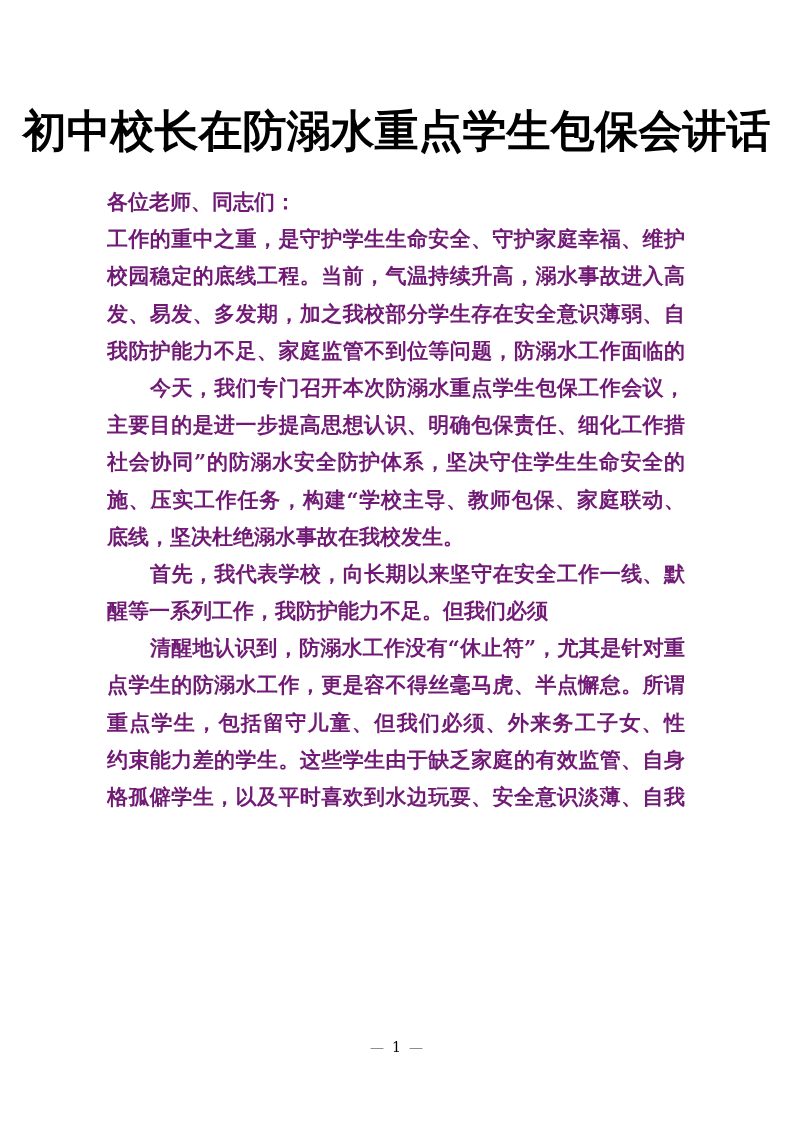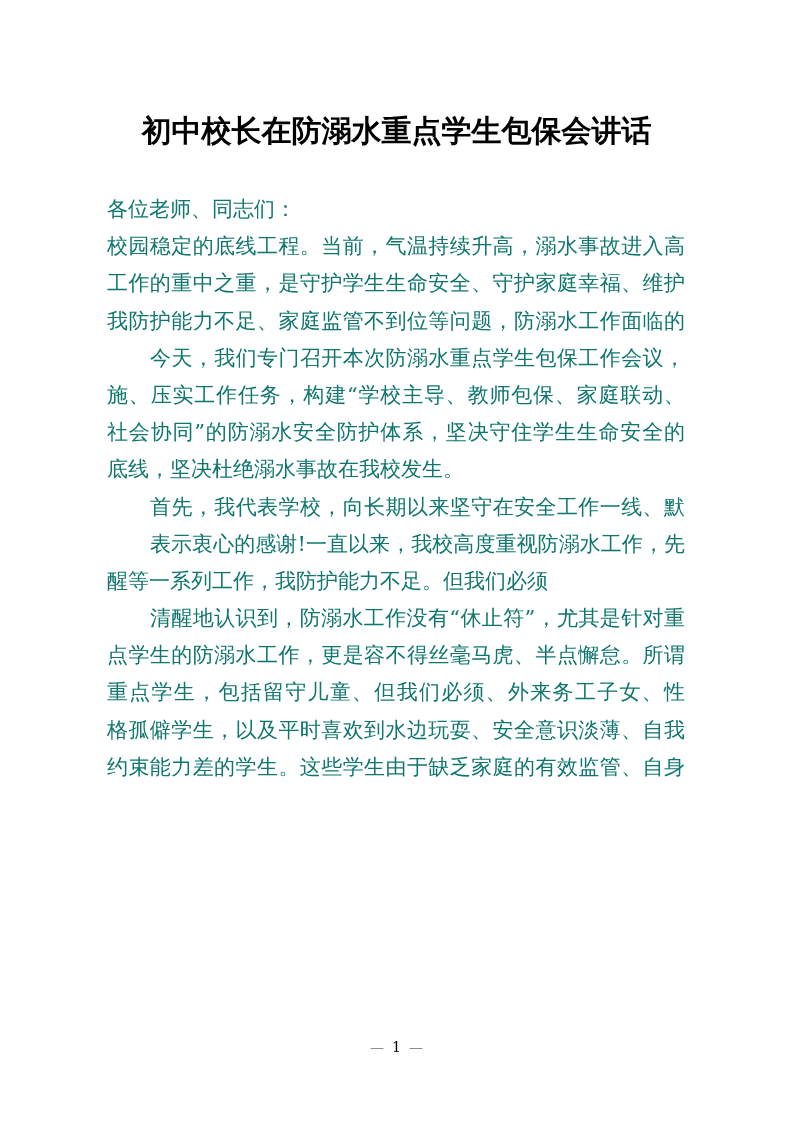--- a/index.html
+++ b/index.html
@@ -12,33 +12,34 @@
       color: #000000;
     }
     .title {
       position: absolute;
       top: 115px;
       left: 0;
       width: 793px;
       text-align: center;
       font-family: "DejaVu Sans", "Liberation Sans", sans-serif;
       font-weight: bold;
-      font-size: 30px;
+      font-size: 44px;
       line-height: 32px;
       letter-spacing: 0;
       color: #000;
     }
     .body-text {
       position: absolute;
       left: 107px;
-      top: 191px;
+      top: 183px;
       width: 578px;
       font-family: "DejaVu Serif", "Liberation Serif", serif;
       font-size: 21px;
-      color: #0f766e;
+      color: #701a75;
+      font-weight: bold;
     }
     .line {
       height: 37.2px;
       line-height: 37.2px;
       overflow: hidden;
       text-align: justify;
       text-justify: inter-character;
       text-align-last: justify;
       box-sizing: border-box;
     }
@@ -65,47 +66,48 @@
 
   <div class="title">初中校长在防溺水重点学生包保会讲话</div>
 
   <div class="body-text">
 
     <div class="paragraph">
       <div class="line end">各位老师、同志们：</div>
     </div>
 
     <div class="paragraph">
+      <div class="line">工作的重中之重，是守护学生生命安全、守护家庭幸福、维护</div>
       <div class="line">校园稳定的底线工程。当前，气温持续升高，溺水事故进入高</div>
-      <div class="line">工作的重中之重，是守护学生生命安全、守护家庭幸福、维护</div>
+      <div class="line">发、易发、多发期，加之我校部分学生存在安全意识薄弱、自</div>
       <div class="line">我防护能力不足、家庭监管不到位等问题，防溺水工作面临的</div>
     </div>
 
     <div class="paragraph">
       <div class="line indent">今天，我们专门召开本次防溺水重点学生包保工作会议，</div>
+      <div class="line">主要目的是进一步提高思想认识、明确包保责任、细化工作措</div>
+      <div class="line">社会协同”的防溺水安全防护体系，坚决守住学生生命安全的</div>
       <div class="line">施、压实工作任务，构建“学校主导、教师包保、家庭联动、</div>
-      <div class="line">社会协同”的防溺水安全防护体系，坚决守住学生生命安全的</div>
       <div class="line end">底线，坚决杜绝溺水事故在我校发生。</div>
     </div>
 
     <div class="paragraph">
       <div class="line indent">首先，我代表学校，向长期以来坚守在安全工作一线、默</div>
     </div>
 
     <div class="paragraph">
-      <div class="line indent">表示衷心的感谢!一直以来，我校高度重视防溺水工作，先</div>
       <div class="line end">醒等一系列工作，我防护能力不足。但我们必须</div>
     </div>
 
     <div class="paragraph">
       <div class="line indent">清醒地认识到，防溺水工作没有“休止符”，尤其是针对重</div>
       <div class="line">点学生的防溺水工作，更是容不得丝毫马虎、半点懈怠。所谓</div>
       <div class="line">重点学生，包括留守儿童、但我们必须、外来务工子女、性</div>
+      <div class="line">约束能力差的学生。这些学生由于缺乏家庭的有效监管、自身</div>
       <div class="line">格孤僻学生，以及平时喜欢到水边玩耍、安全意识淡薄、自我</div>
-      <div class="line">约束能力差的学生。这些学生由于缺乏家庭的有效监管、自身</div>
     </div>
 
   </div>
 
   <div class="footer">
     <span class="dash">—</span><span class="num">1</span><span class="dash">—</span>
   </div>
 
 </div>
 

